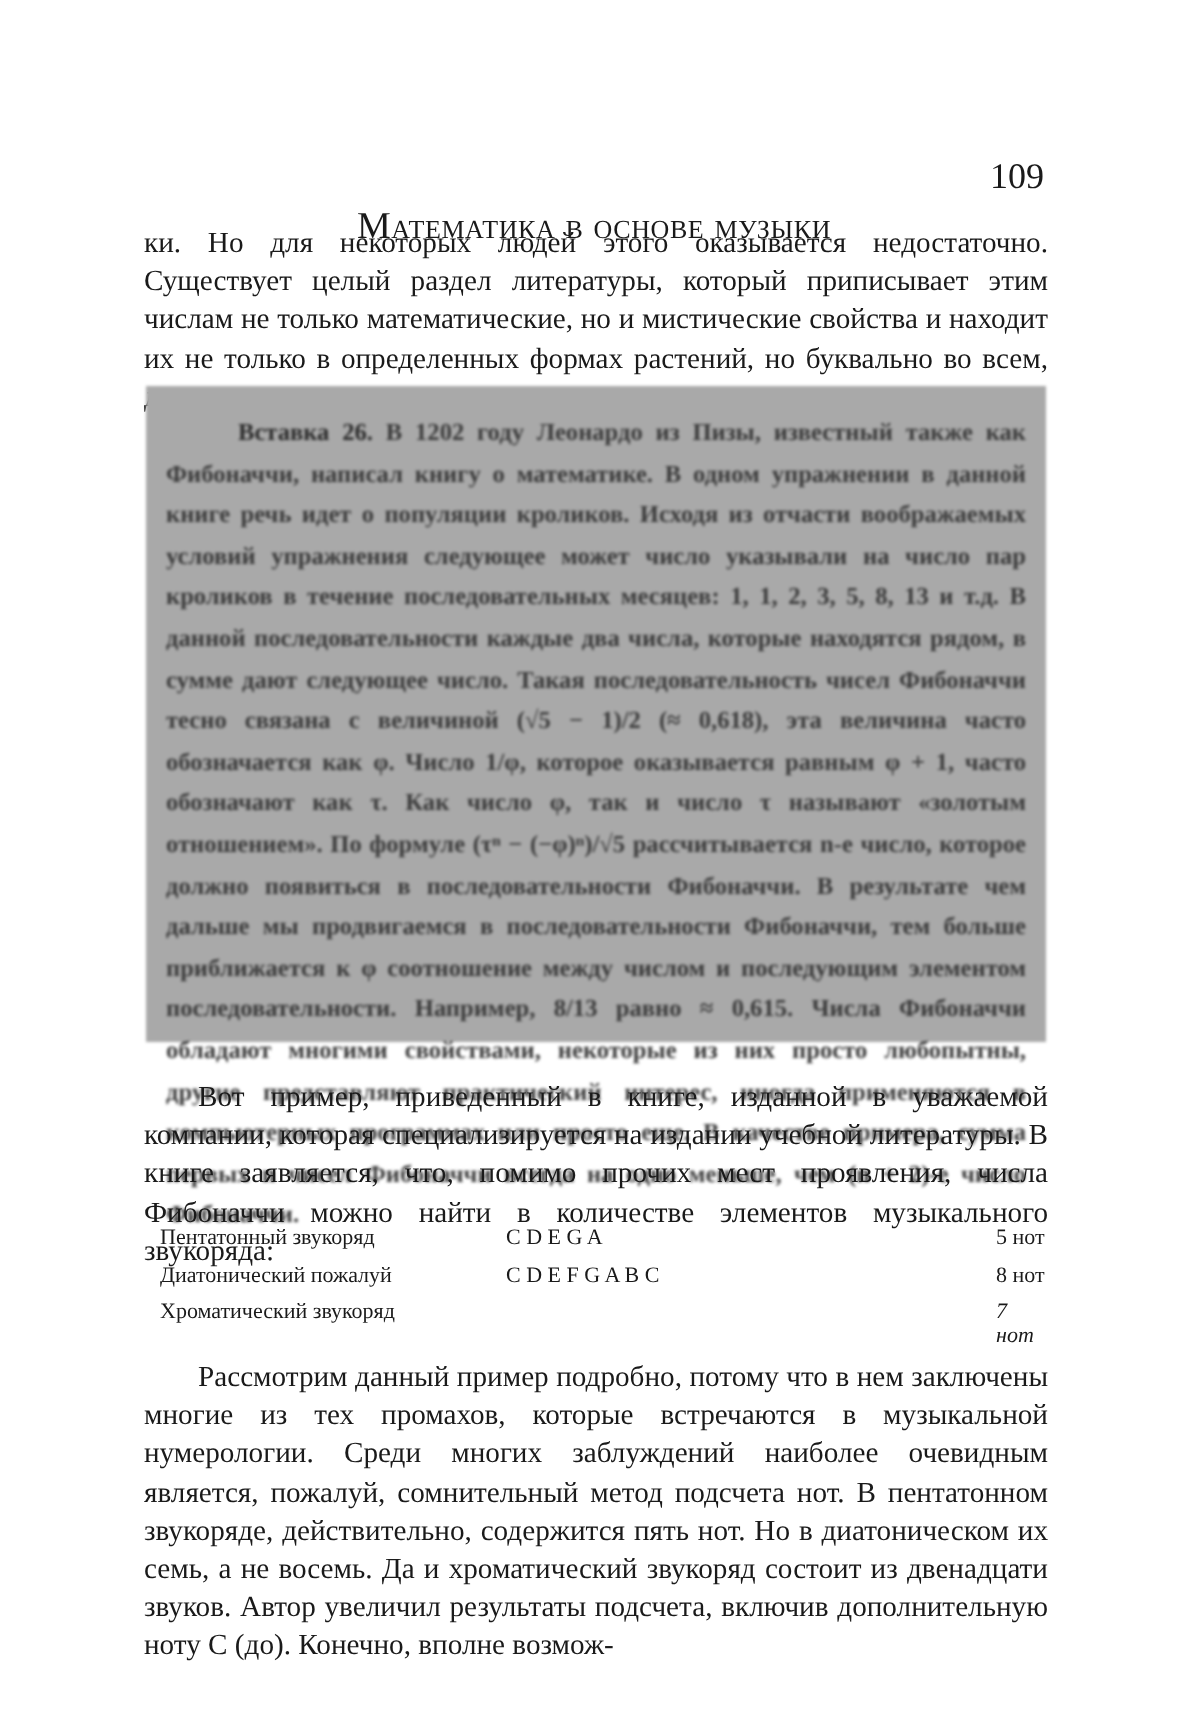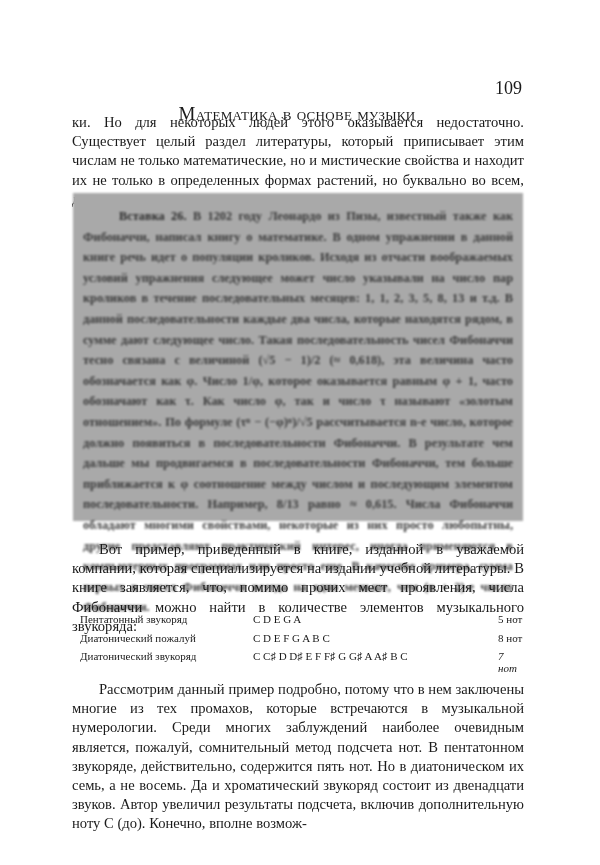--- a/index.html
+++ b/index.html
@@ -52,19 +52,18 @@
     <span class="scale-name">Пентатонный звукоряд</span>
     <span class="scale-notes">C D E G A</span>
     <span class="scale-count">5 нот</span>
   </div>
   <div class="scale-row">
     <span class="scale-name">Диатонический пожалуй</span>
     <span class="scale-notes">C D E F G A B C</span>
     <span class="scale-count">8 нот</span>
   </div>
   <div class="scale-row">
-    <span class="scale-name">Диатонический звукоряд</span>
-    <span class="scale-notes">C C♯ D D♯ E F F♯ G G♯ A A♯ B C</span>
+    <span class="scale-name">Хроматический звукоряд</span>
     <span class="scale-count italic">7 нот</span>
   </div>
 </div>
 
 <div class="para indent p3">Рассмотрим данный пример подробно, потому что в нем заключены многие из тех промахов, которые встречаются в музыкальной нумерологии. Среди многих заблуждений наиболее очевидным является, пожалуй, сомнительный метод подсчета нот. В пентатонном звукоряде, действительно, содержится пять нот. Но в диатоническом их семь, а не восемь. Да и хроматический звукоряд состоит из двенадцати звуков. Автор увеличил результаты подсчета, включив дополнительную ноту С (до). Конечно, вполне возмож-</div>
 
 </body></html>

